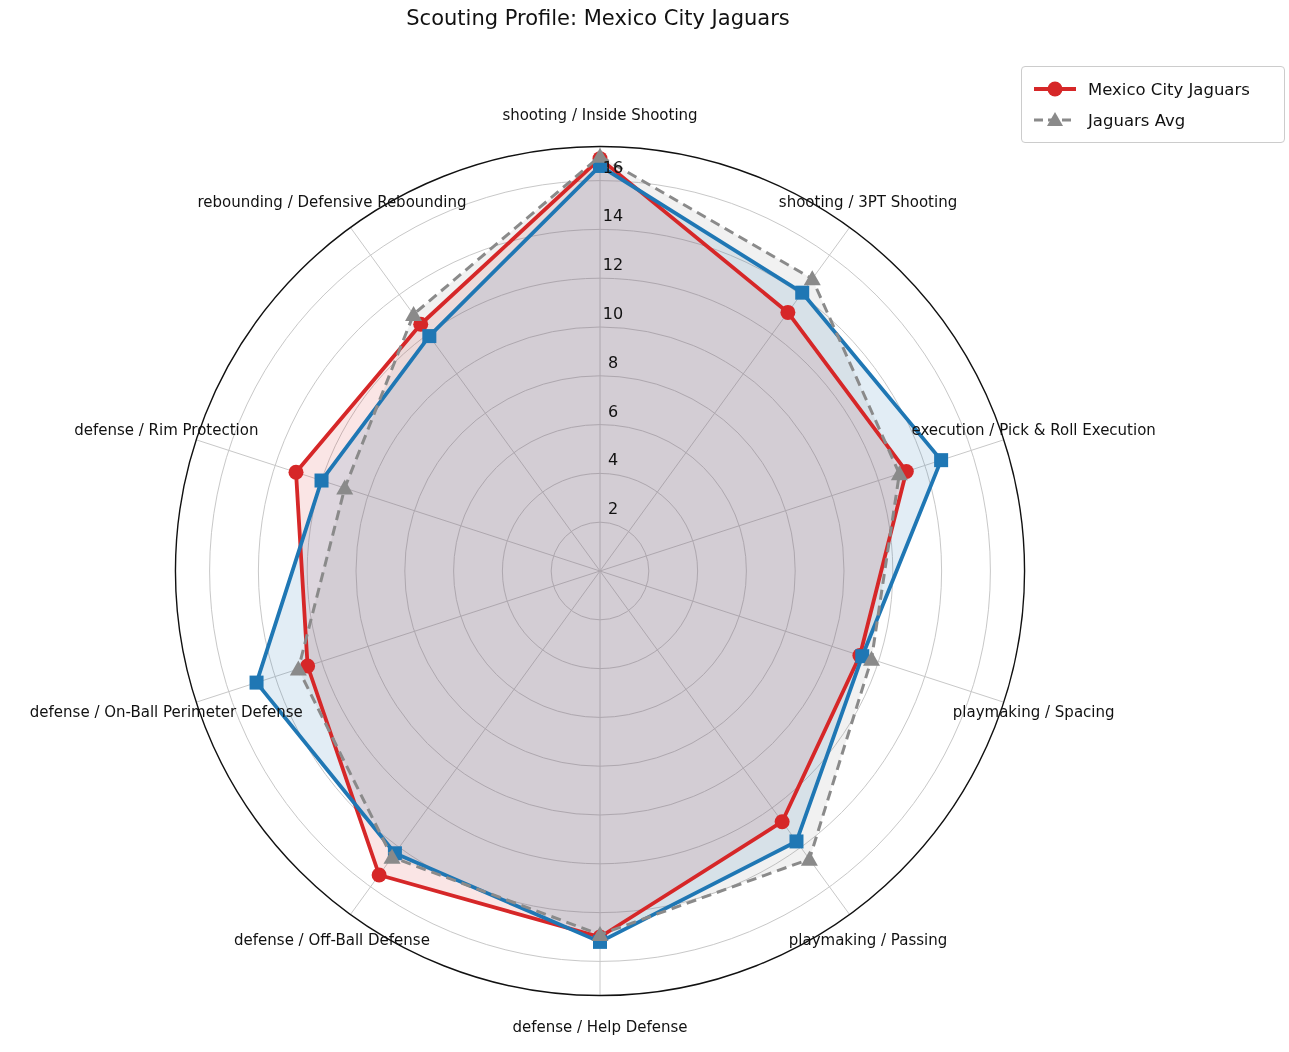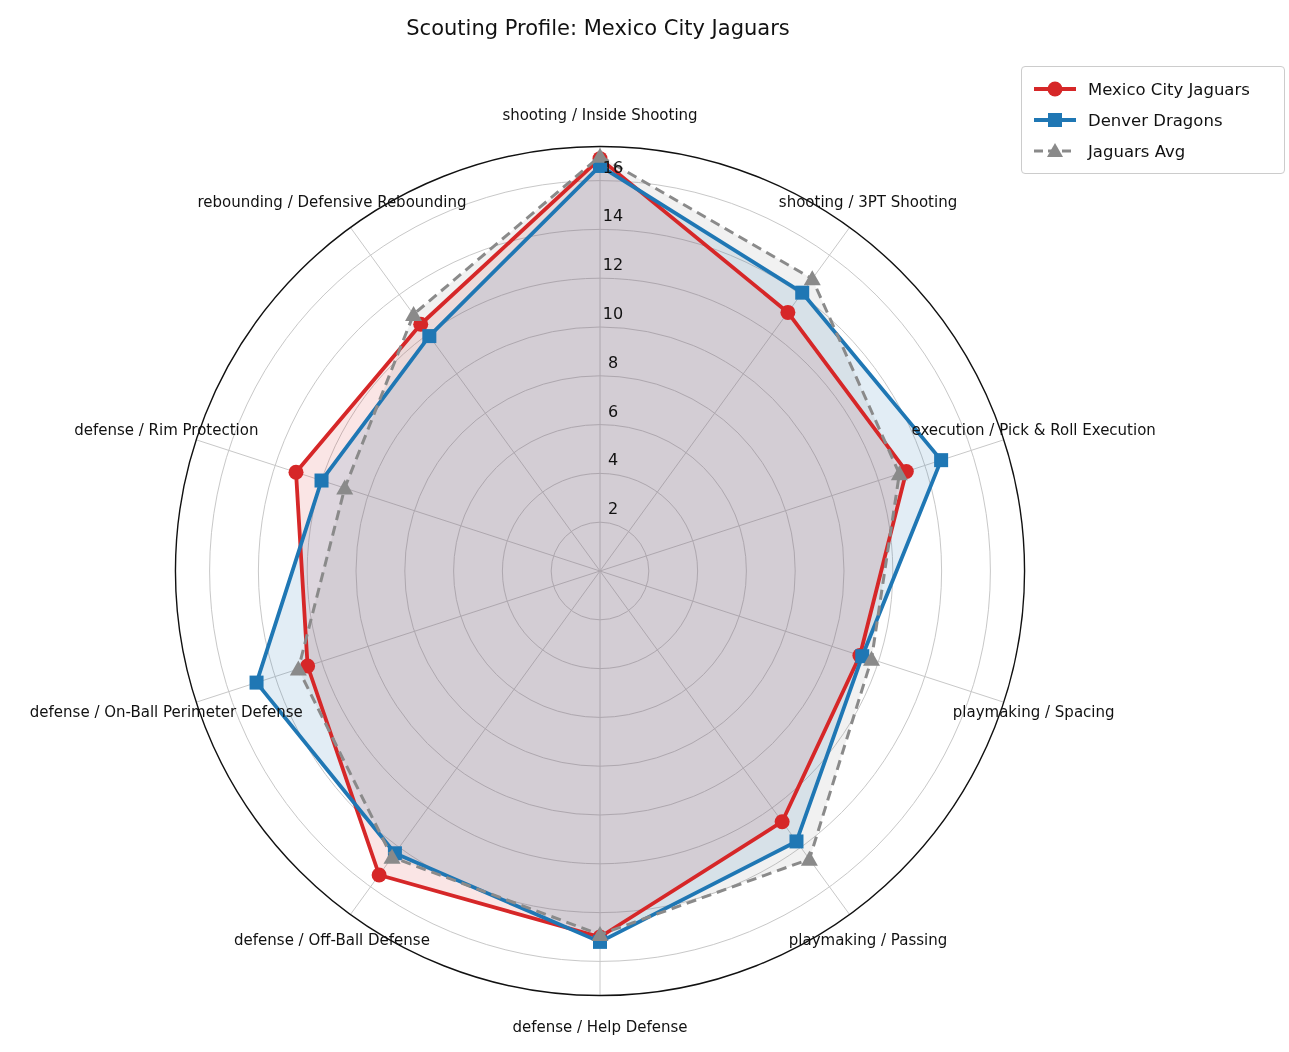--- a/index.html
+++ b/index.html
@@ -1,20 +1,20 @@
 <!DOCTYPE html>
 <html><head>
 <meta charset="utf-8">
 <style>
   html,body{margin:0;padding:0;background:#ffffff;}
   body{width:1289px;height:1052px;position:relative;overflow:hidden;
        font-family:"DejaVu Sans","Liberation Sans",sans-serif;color:#1a1a1a;}
   .stage{position:absolute;inset:0;}
   svg{position:absolute;left:0;top:0;}
-  .title{position:absolute;left:598px;top:12px;transform:translateX(-50%);
+  .title{position:absolute;left:598px;top:2px;transform:translateX(-50%);
          text-align:center;font-size:21px;line-height:32px;color:#111;white-space:nowrap;}
   .legend{position:absolute;left:1021px;top:66px;width:264px;
           background:#ffffff;border:1px solid #cccccc;border-radius:4px;
           padding:10px 15px 10px 10px;box-sizing:border-box;display:flex;
           flex-direction:column;gap:7px;}
   .legend-row{display:flex;align-items:center;gap:10px;height:24px;}
   .legend-row svg{position:static;flex:0 0 auto;}
   .legend-label{font-size:16.5px;color:#111;white-space:nowrap;}
 </style>
 </head>
@@ -119,27 +119,20 @@
   <div class="legend">
     <div class="legend-row">
       <svg width="46" height="18">
         <line x1="2" y1="9" x2="44" y2="9" stroke="#d62728" stroke-width="3.8"></line>
         <circle cx="23" cy="9" r="7.5" fill="#d62728"></circle>
       </svg>
       <span class="legend-label">Mexico City Jaguars</span>
     </div>
     <div class="legend-row">
       <svg width="46" height="18">
-        <line x1="2" y1="9" x2="44" y2="9" stroke="#1f77b4" stroke-width="3.8"></line>
-        <rect x="16" y="2" width="14" height="14" fill="#1f77b4"></rect>
-      </svg>
-      <span class="legend-label">Denver Dragons</span>
-    </div>
-    <div class="legend-row">
-      <svg width="46" height="18">
         <line x1="2" y1="9" x2="44" y2="9" stroke="#8a8a8a" stroke-width="3" stroke-dasharray="9 5"></line>
         <path d="M23 1 L31 15 L15 15 Z" fill="#8a8a8a"></path>
       </svg>
       <span class="legend-label">Jaguars Avg</span>
     </div>
   </div>
 
 </div>
 
 </body></html>

